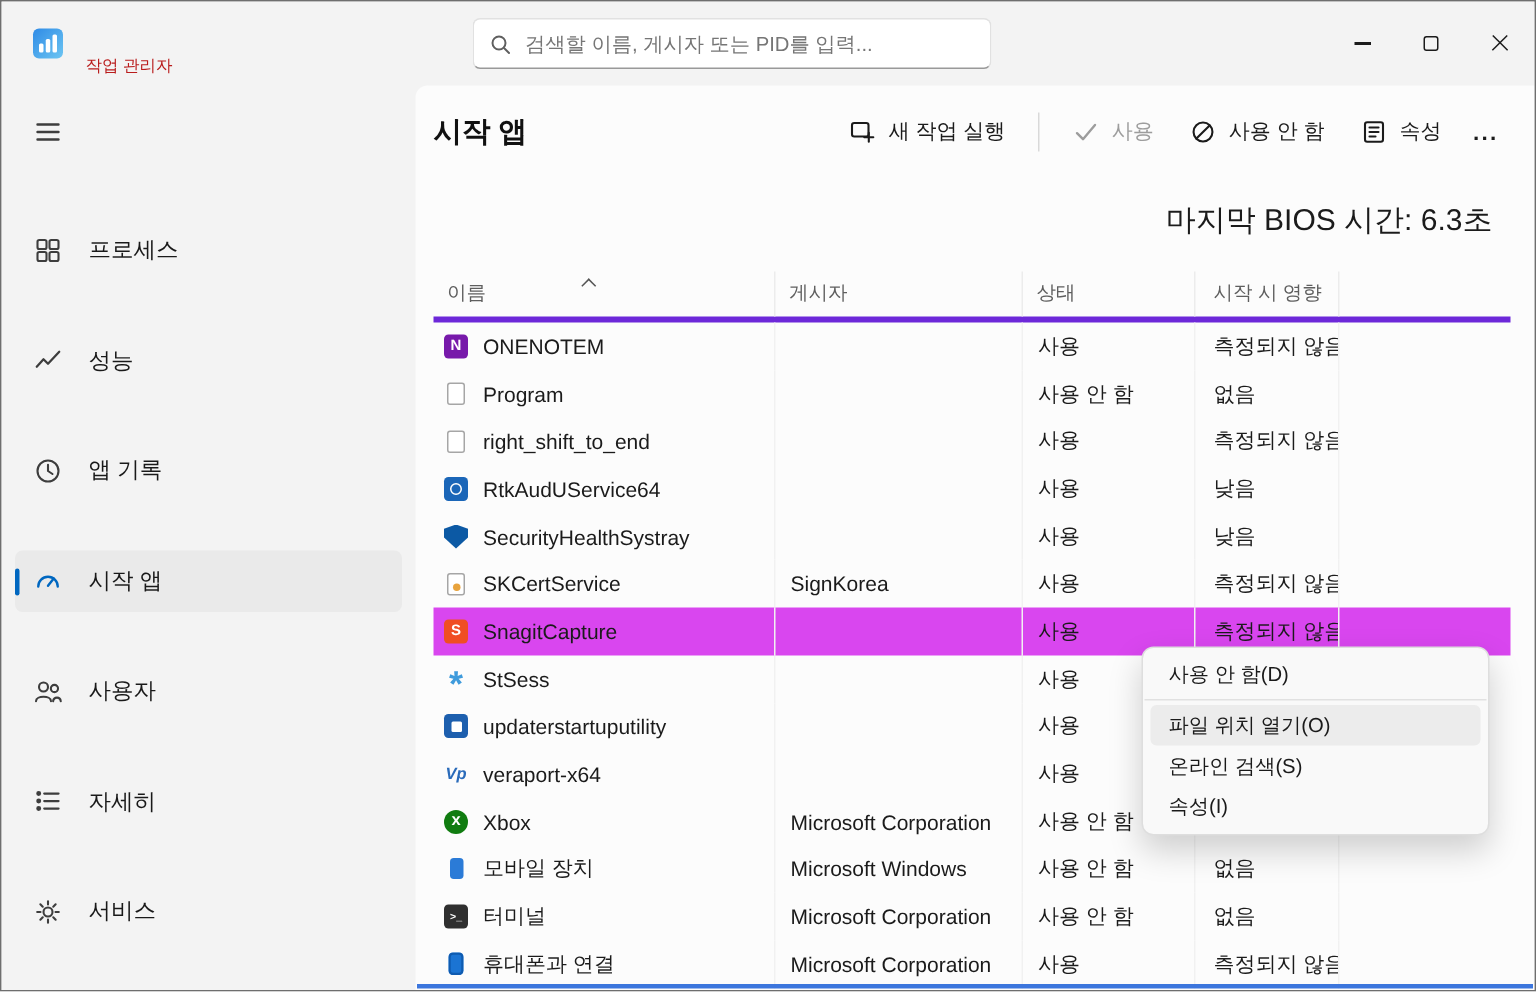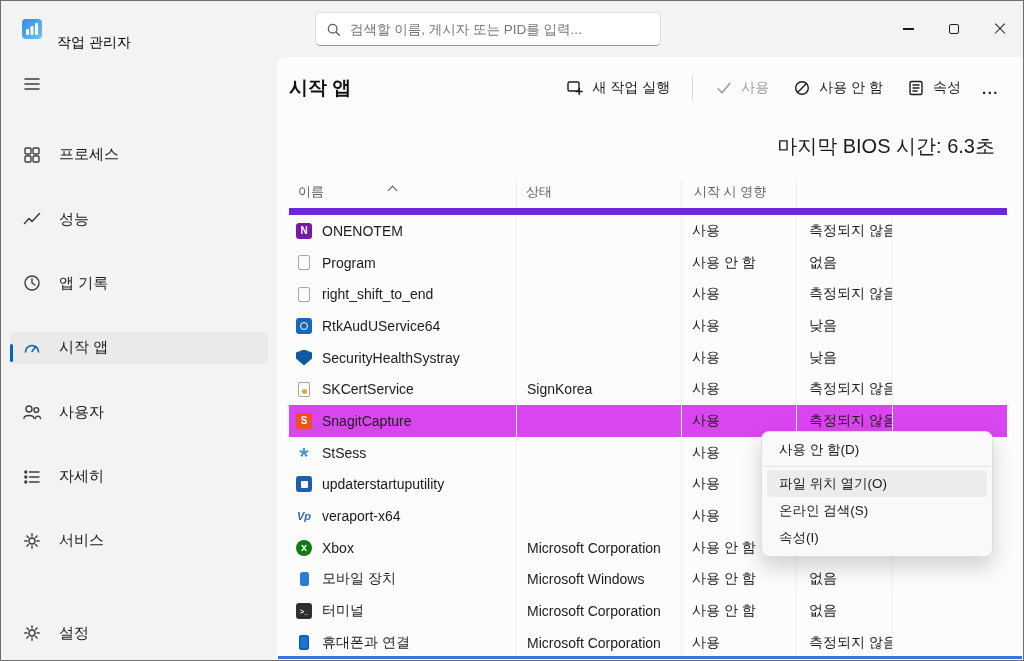--- a/index.html
+++ b/index.html
@@ -6,21 +6,21 @@
   html,body { width:1024px; height:661px; overflow:hidden; }
   body {
     font-family:"Liberation Sans","DejaVu Sans",sans-serif;
     color:#1a1a1a; background:#f3f3f3;
   }
   .window { position:relative; width:1024px; height:661px; border:1px solid #6e6e6e; background:#f3f3f3; overflow:hidden; }
 
   
   .titlebar { position:relative; height:56px; display:flex; align-items:center; background:#f3f3f3; }
   .app-icon { margin-left:20px; width:22px; height:22px; flex:0 0 22px; }
-  .app-title { margin-left:14px; font-size:14px; color:#000000;margin-top:28px; }
+  .app-title { margin-left:14px; font-size:11px; color:#b91c1c;margin-top:28px; }
   .search-box {
     position:absolute; left:314px; top:11px; width:346px; height:34px;
     background:#fff; border:1px solid #e1e1e1; border-bottom:1px solid #999;
     border-radius:5px; display:flex; align-items:center; padding:0 10px; gap:9px;
   }
   .search-box svg { flex:0 0 15px; color:#5f5f5f; }
   .search-box input {
     border:none; outline:none; flex:1; font-size:13.5px; background:transparent;
     font-family:inherit; color:#1a1a1a;
   }
@@ -69,21 +69,21 @@
   .tb-btn .tb-icon { width:18px; height:18px; display:flex; align-items:center; justify-content:center; color:#1b1b1b; }
   .tb-btn.disabled, .tb-btn.disabled .tb-icon { color:#9d9d9d; }
   .tb-divider { width:1px; height:26px; background:#d9d9d9; margin:0 7px; }
   .tb-btn.more { font-weight:bold; letter-spacing:1.5px; font-size:15px; padding:7px 6px; }
 
   .bios-row { margin-top:14px; height:20px; text-align:right; padding-right:28px; font-size:20px; color:#1b1b1b; }
 
   
   .table { margin:28px 16px 0 12px; }
   .thead { display:grid; grid-template-columns:228px 165px 115px 96px 1fr; height:34px;
-    border-bottom:7px solid #6d28d9; align-items:center; }
+    border-bottom:4px solid #6d28d9; align-items:center; }
   .th { position:relative; font-size:13px; color:#5f5f5f; padding-left:9px; height:100%; display:flex; align-items:end;
     padding-bottom:7px; border-right:1px solid #ececec; }
   .th.last { border-right:none; }
   .th.impact-th { padding-left:12px; }
   .sort-caret { position:absolute; top:6px; left:100px; width:7px; height:7px;
     border-left:1.5px solid #555; border-top:1.5px solid #555; transform:rotate(45deg); }
 
   .tbody .trow { display:grid; grid-template-columns:228px 165px 115px 96px 1fr; height:31.7px; align-items:center; }
   .trow.selected { background:#d946ef; }
   .cell { font-size:14px; color:#1b1b1b; padding-left:10px; height:100%; display:flex; align-items:center;
@@ -257,29 +257,20 @@
           <svg width="20" height="20" viewBox="0 0 20 20" fill="none" stroke="currentColor" stroke-width="1.4" stroke-linecap="round">
             <circle cx="10" cy="10" r="3"></circle>
             <path d="M10 2.8v2.2 M10 15v2.2 M2.8 10h2.2 M15 10h2.2 M4.9 4.9l1.6 1.6 M13.5 13.5l1.6 1.6 M15.1 4.9l-1.6 1.6 M6.5 13.5l-1.6 1.6"></path>
           </svg>
         </span>
         <span class="nav-label">서비스</span>
       </div>
 
       <div class="nav-spacer"></div>
 
-      <div class="nav-item nav-bottom">
-        <span class="nav-icon">
-          <svg width="20" height="20" viewBox="0 0 20 20" fill="none" stroke="currentColor" stroke-width="1.4" stroke-linecap="round">
-            <circle cx="10" cy="10" r="3"></circle>
-            <path d="M10 2.8v2.2 M10 15v2.2 M2.8 10h2.2 M15 10h2.2 M4.9 4.9l1.6 1.6 M13.5 13.5l1.6 1.6 M15.1 4.9l-1.6 1.6 M6.5 13.5l-1.6 1.6"></path>
-          </svg>
-        </span>
-        <span class="nav-label">설정</span>
-      </div>
     </nav>
 
     <main class="main">
       <div class="main-header">
         <span class="page-title">시작 앱</span>
         <div class="toolbar">
           <button class="tb-btn">
             <span class="tb-icon">
               <svg width="18" height="18" viewBox="0 0 18 18" fill="none" stroke="currentColor" stroke-width="1.4" stroke-linecap="round" stroke-linejoin="round">
                 <rect x="2" y="3" width="11" height="9" rx="1.5"></rect>
@@ -329,20 +320,23 @@
         <span>6.3초</span>
       </div>
 
       <div class="table">
         <div class="thead">
           <div class="th">
             <span class="sort-caret"></span>
             <span>이름</span>
           </div>
           <div class="th">
+              <span>게시자</span>
+            </div>
+          <div class="th">
               <span>상태</span>
             </div>
           <div class="th impact-th">
               <span>시작 시 영향</span>
             </div>
           <div class="th last"></div>
         </div>
 
         <div class="tbody">
 

